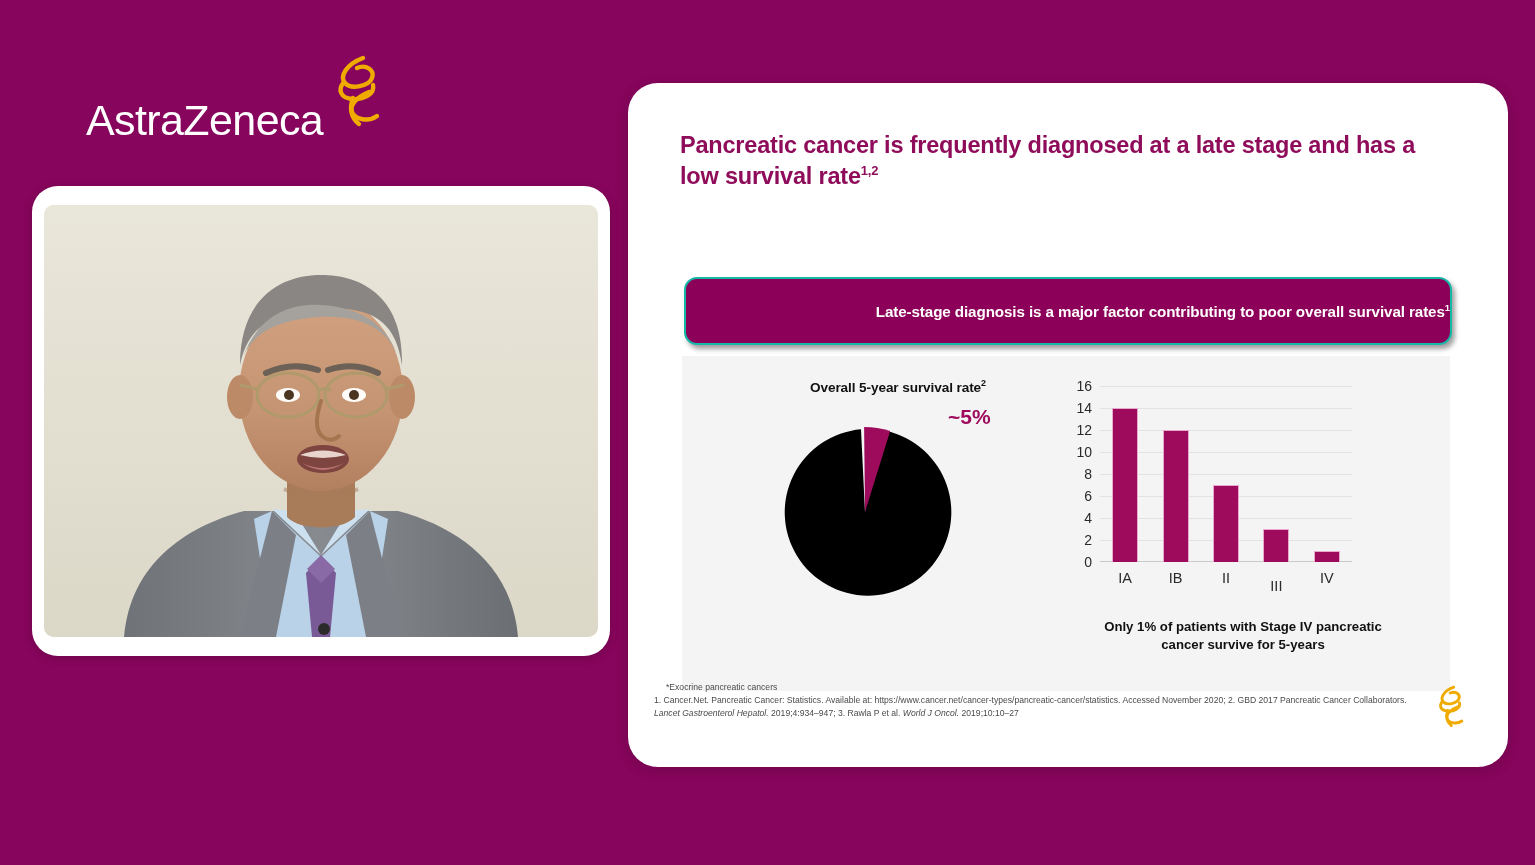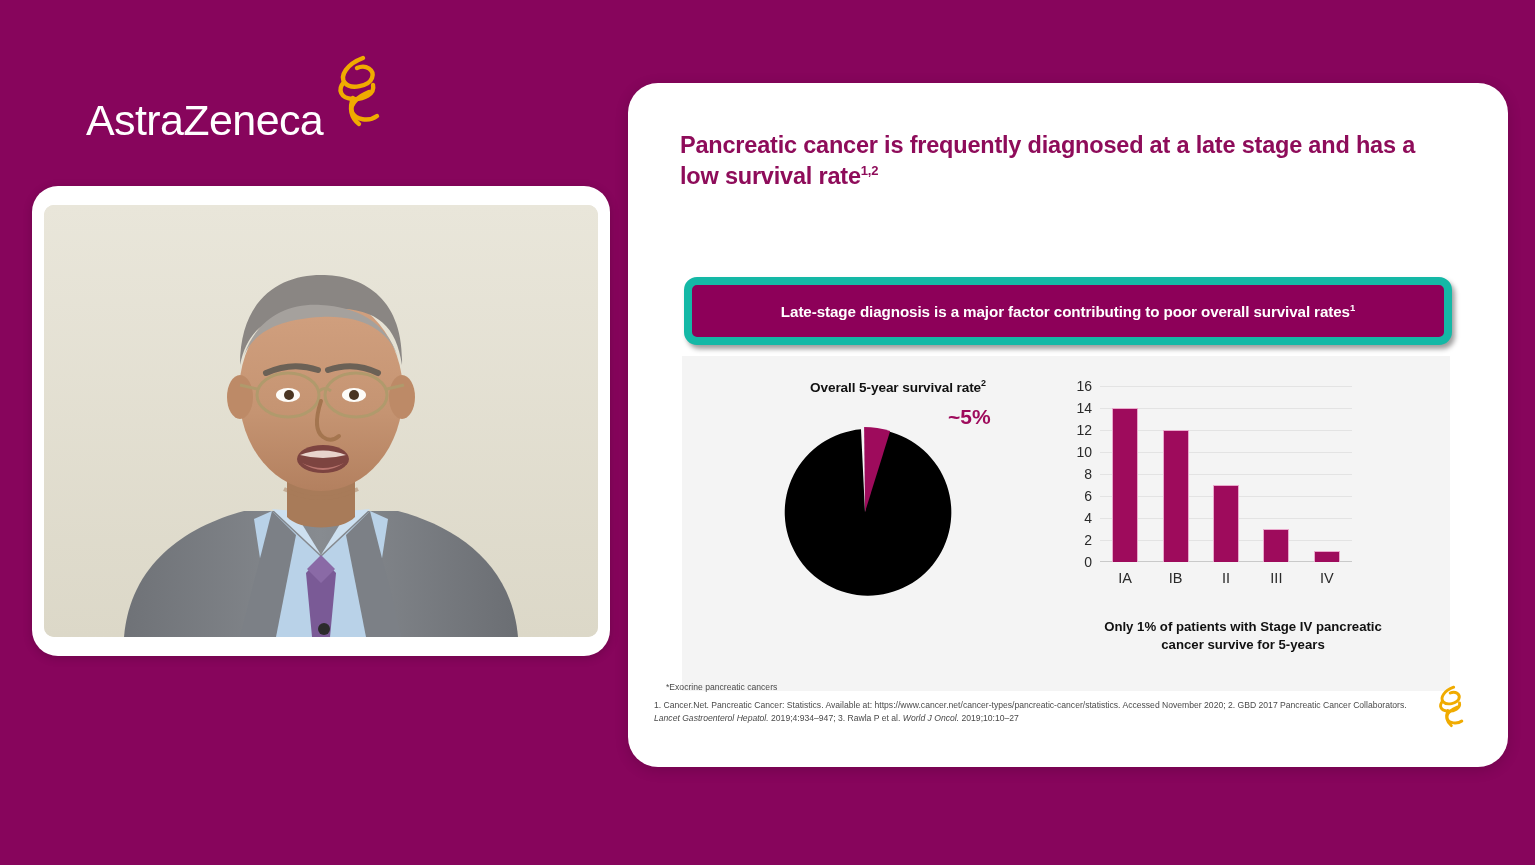--- a/index.html
+++ b/index.html
@@ -40,22 +40,22 @@
   #slide-title {
     position:absolute; left:52px; top:47px; width:740px;
     color:#8E0C5A; font-size:23.5px; font-weight:bold; line-height:1.31;
     letter-spacing:-0.2px;
   }
   #slide-title sup { font-size:13px;margin-top:24px; }
 
   
   #callout-banner {
     position:absolute; left:56px; top:194px; width:768px; height:68px;
-    background:#8D0059; border:8px solid #14b8a6; border-radius:13px;
-    display:flex; align-items:center; justify-content:center;
+    background:#8D0059; border:2px solid #14b8a6; border-radius:13px;
+    display:flex; align-items:center; justify-content:flex-end;
     box-shadow:3px 4px 5px rgba(0,0,0,.38);
   }
   #callout-text {
     color:#ffffff; font-size:15.2px; font-weight:bold; letter-spacing:-0.1px;
   }
   #callout-text sup { font-size:9.5px; }
 
   
   #figure-panel {
     position:absolute; left:54px; top:273px; width:768px; height:335px;
@@ -99,21 +99,21 @@
     transform:translateX(-50%);
   }
   #bar-caption {
     position:absolute; left:6px; top:256px; width:370px; text-align:center;
     font-size:13.2px; font-weight:bold; color:#111; line-height:1.35;
   }
 
   
   #footnotes { position:absolute; left:26px; top:598px; width:770px; }
   #footnote-star { font-size:8.6px; color:#4a4a4a; line-height:1.5;margin-left:12px; }
-  #footnote-refs { font-size:8.6px; color:#4a4a4a; line-height:1.52; margin-top:5px; }
+  #footnote-refs { font-size:8.6px; color:#4a4a4a; line-height:1.52; }
   #footnote-refs i { font-style:italic; }
 
   #slide-logo { position:absolute; right:38px; bottom:32px; }
 </style>
 </head>
 <body>
 
 <div id="stage">
 
   <div id="brand-logo">
@@ -258,21 +258,21 @@
             <div class="gridline" style="top: 44px;"></div>
             <div class="gridline" style="top: 22px;"></div>
             <div class="gridline" style="top: 0px;"></div>
             <div class="bar" title="IA: 14" style="left: 12.2px; width: 26px; height: 154px; bottom: 0px; background: rgb(158, 11, 92);"></div>
             <div class="xtick" style="left: 25.2px; top: 184px;">IA</div>
             <div class="bar" title="IB: 12" style="left: 62.6px; width: 26px; height: 132px; bottom: 0px; background: rgb(158, 11, 92);"></div>
             <div class="xtick" style="left: 75.6px; top: 184px;">IB</div>
             <div class="bar" title="II: 7" style="left: 113px; width: 26px; height: 77px; bottom: 0px; background: rgb(158, 11, 92);"></div>
             <div class="xtick" style="left: 126px; top: 184px;">II</div>
             <div class="bar" title="III: 3" style="left: 163.4px; width: 26px; height: 33px; bottom: 0px; background: rgb(158, 11, 92);"></div>
-            <div class="xtick" style="left: 176.4px; top: 184px;">III</div>
+            <div class="xtick" style="left: 176.4px; top: 192px;">III</div>
             <div class="bar" title="IV: 1" style="left: 213.8px; width: 26px; height: 11px; bottom: 0px; background: rgb(158, 11, 92);"></div>
             <div class="xtick" style="left: 226.8px; top: 184px;">IV</div>
           </div>
         <div id="bar-caption">
           <div>Only 1% of patients with Stage IV pancreatic</div>
           <div>cancer survive for 5-years</div>
         </div>
       </div>
 
     </div>

